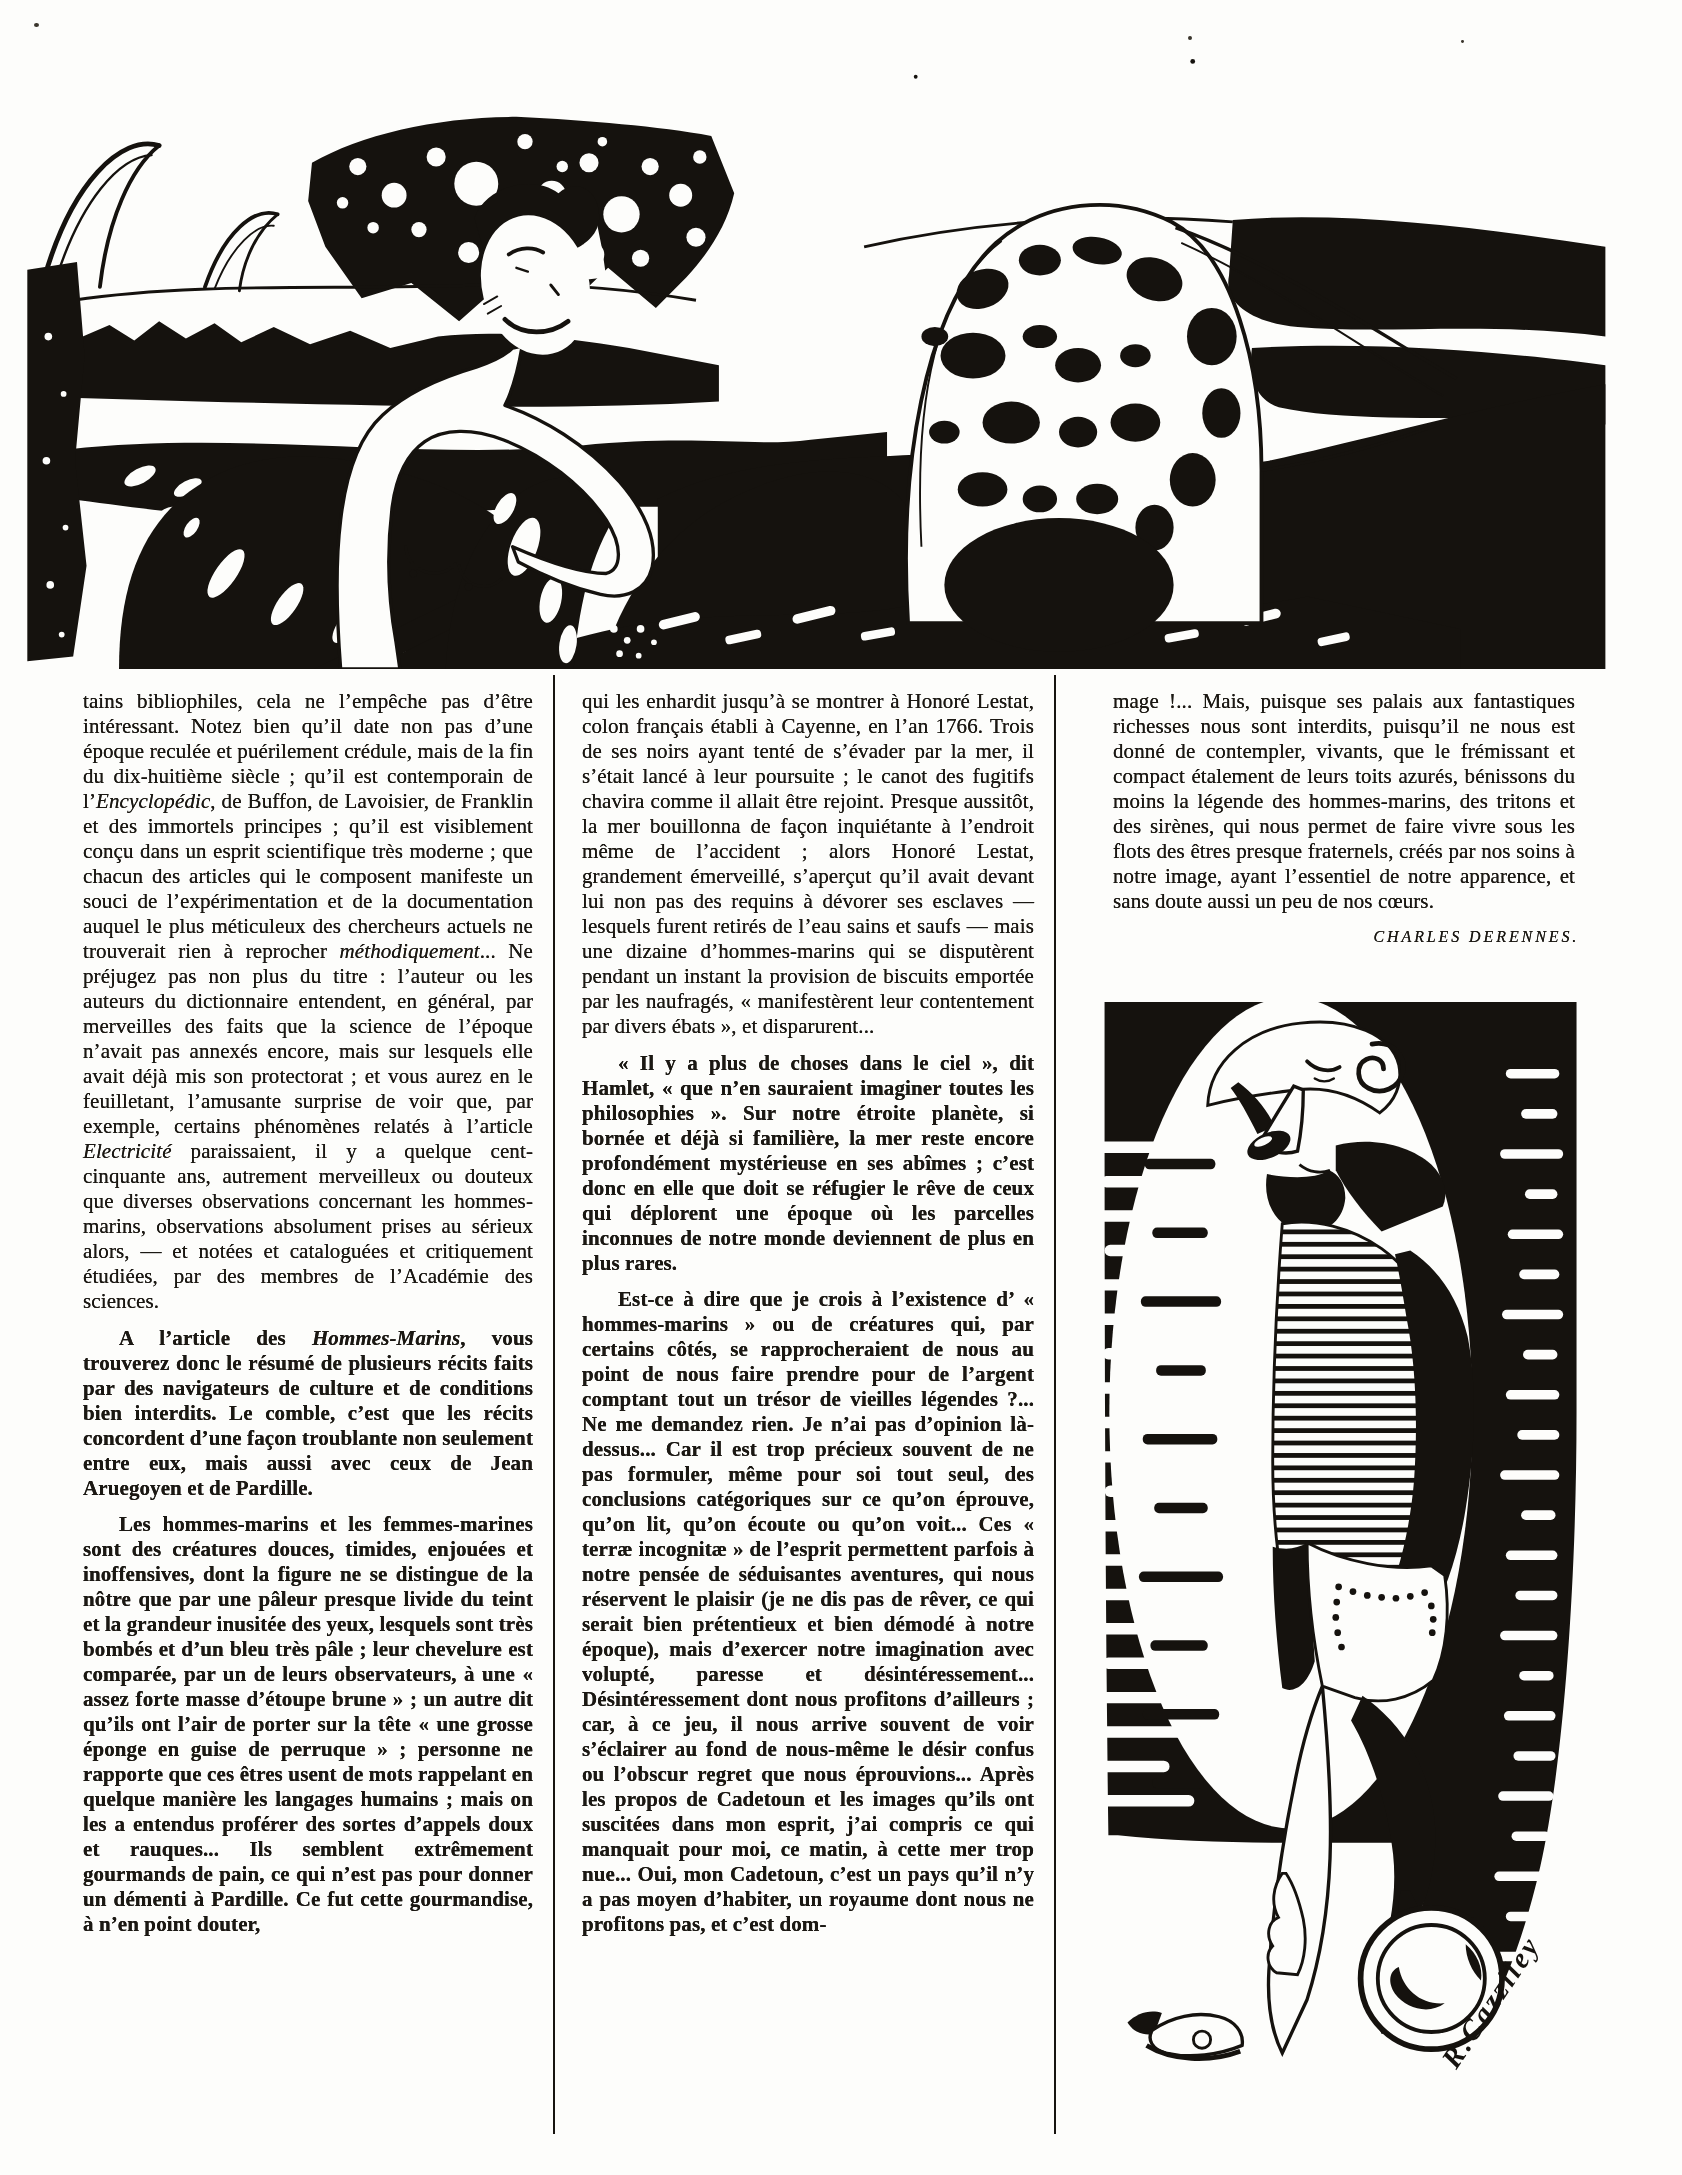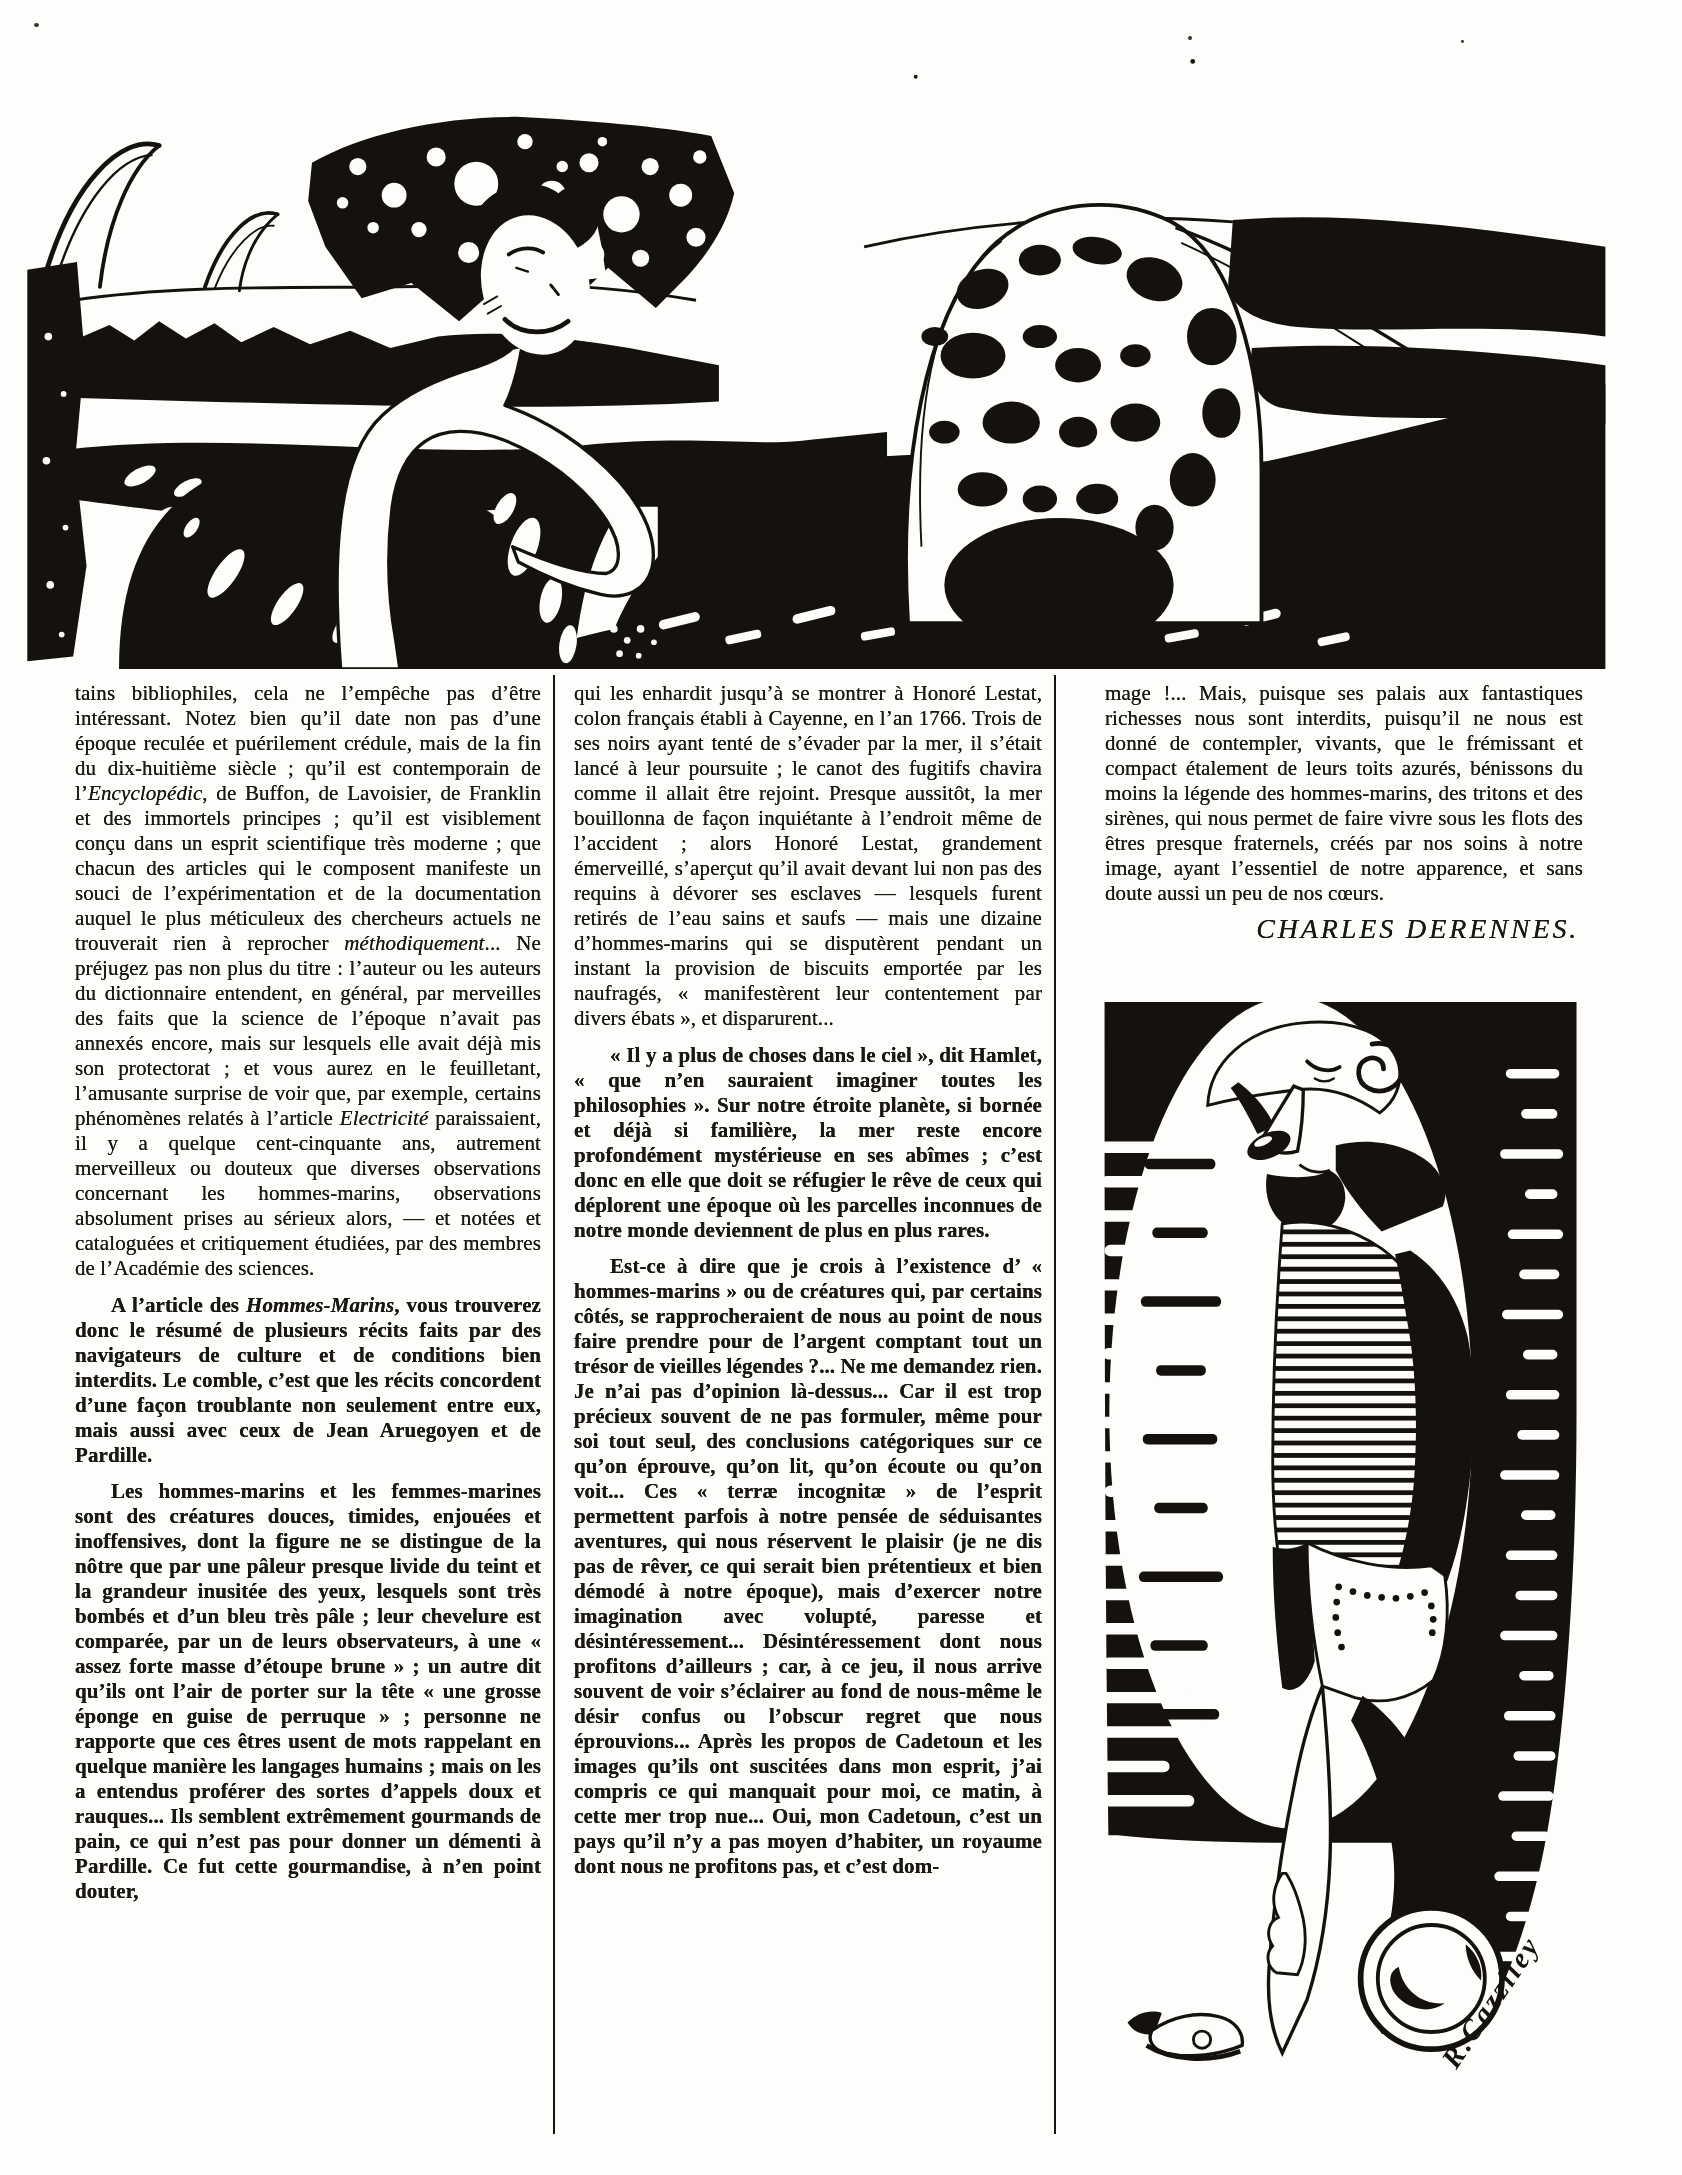--- a/index.html
+++ b/index.html
@@ -20,25 +20,25 @@
   .col{
     position:absolute;top:681px;
     font-size:21px;line-height:25px;
     text-align:justify;
     letter-spacing:0.1px;
     text-shadow:0 0 0.4px currentColor;
   }
   #col-1{left:75px;width:466px;}
   #col-2{left:574px;width:468px;}
   #col-3{left:1105px;width:478px;}
-  .col p{margin:0;}
+  .col p{margin:8px;}
   .col p + p{text-indent:36px;margin-top:11.5px;font-weight:bold;}
   .col i{font-style:italic;}
   .author-sig{
-    font-style:italic;font-size:28px;letter-spacing:2.9px;
+    font-style:italic;font-size:16px;letter-spacing:2.9px;
     text-align:right;margin-top:9.6px;padding-right:3.8px;
     text-shadow:0 0 0.5px currentColor;
   }
   .speck{position:absolute;background:#3a352c;border-radius:50%;}
   #speck-1{left:1188px;top:36px;width:3.8px;height:3.8px;}
   #speck-2{left:1461px;top:40px;width:2.9px;height:2.9px;}
   #speck-3{left:34px;top:23px;width:4.8px;height:3.8px;}
   #artist-sig-text{
     font-family:"Liberation Serif","DejaVu Serif",serif;
     font-style:italic;font-weight:bold;letter-spacing:3px;

